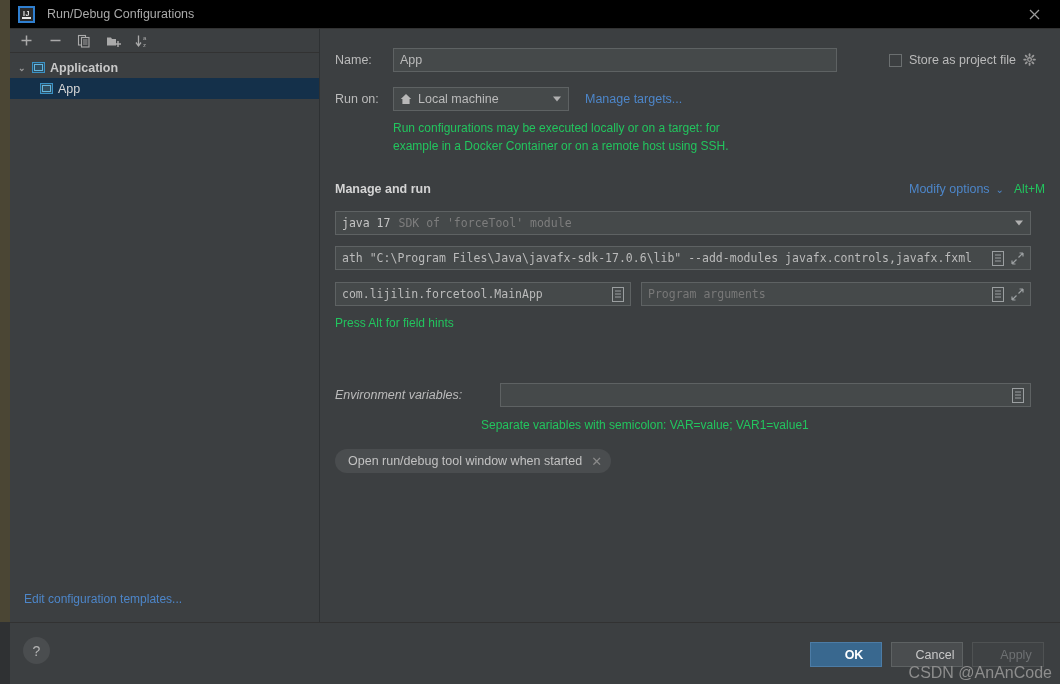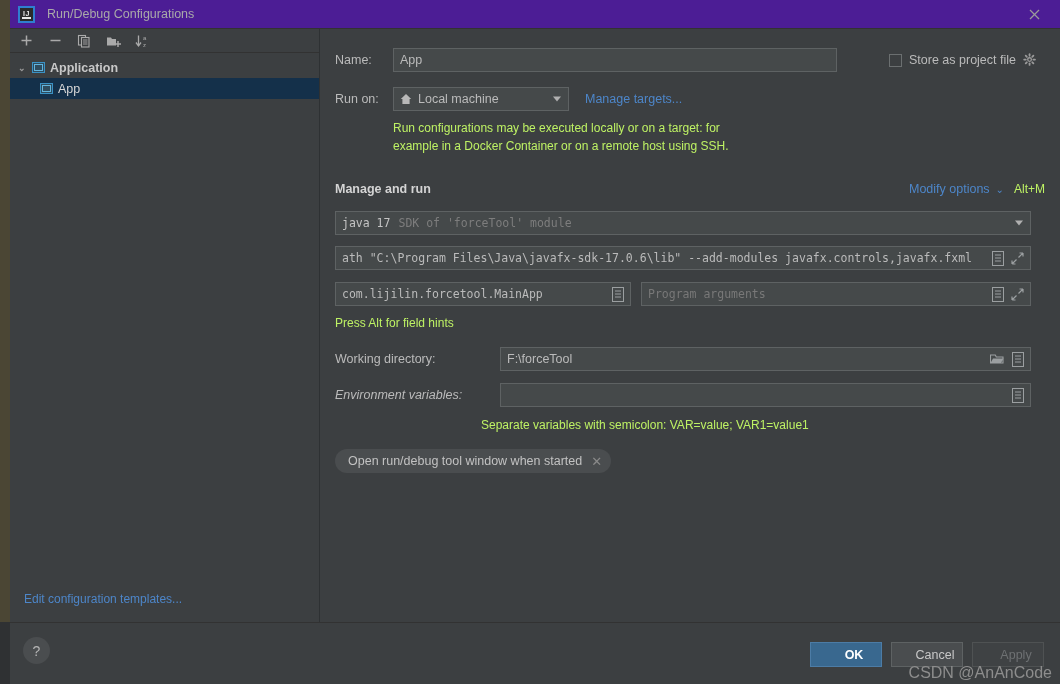--- a/index.html
+++ b/index.html
@@ -35,21 +35,21 @@
     width: 10px; height: 62px;
     background: #2f3133;
     z-index: 1;
   }
 
   
   .titlebar {
     position: absolute;
     left: 10px; top: 0;
     width: 1050px; height: 29px;
-    background: #4c1d95;
+    background: #000000;
     border-bottom: 1px solid #323232;
     display: flex;
     align-items: center;
   }
   .ij-logo {
     margin-left: 8px;
     width: 17px; height: 17px;
     border: 2px solid #2f7fd0;
     background: #2b2b2b;
     display: flex; align-items: center; justify-content: center;
@@ -206,21 +206,21 @@
   .dd-arrow {
     position: absolute; right: 7px; top: 50%;
     transform: translateY(-50%);
     width: 0; height: 0;
     border-left: 4.5px solid transparent;
     border-right: 4.5px solid transparent;
     border-top: 5px solid #b0b0b0;
   }
 
   .link { color: #4d86c9; cursor: pointer; font-size: 12.5px; }
-  .muted { color: #bef264; font-size: 12px; }
+  .muted { color: #22c55e; font-size: 12px; }
 
   .checkbox {
     width: 13px; height: 13px;
     border: 1px solid #6b6f70;
     background: #3c3f41;
     display: inline-block;
     flex: none;
   }
 
   .section-title {
@@ -479,40 +479,20 @@
       <span class="fi" style="right:6px; top:5px;">
         <svg width="13" height="13" viewBox="0 0 13 13">
           <path d="M12 1 L7.5 5.5 M12 1 L12 4.5 M12 1 L8.5 1" fill="none" stroke="#9b9fa1" stroke-width="1.2"></path>
           <path d="M1 12 L5.5 7.5 M1 12 L1 8.5 M1 12 L4.5 12" fill="none" stroke="#9b9fa1" stroke-width="1.2"></path>
         </svg>
       </span>
     </div>
 
     <div class="muted" style="position:absolute; left:14px; top:287px;">Press Alt for field hints</div>
 
-    <div class="row" style="position:absolute; left:14px; top:318px;">
-      <div class="lbl" style="width:165px;">Working directory:</div>
-      <div class="field" style="width:531px; padding-right:46px;">
-        <span>F:\forceTool</span>
-        <span class="fi" style="right:26px; top:4px;">
-          <svg width="14" height="14" viewBox="0 0 14 14">
-            <path d="M0.5 3 L0.5 11 L13 11 L13 5 L6.3 5 L5.3 3 Z" fill="none" stroke="#9b9fa1" stroke-width="1.1"></path>
-            <path d="M0.5 11 L3 6.5 L13.5 6.5 L11 11 Z" fill="#9b9fa1" stroke="none"></path>
-          </svg>
-        </span>
-        <span class="fi" style="right:6px; top:4px;">
-          <svg width="12" height="15" viewBox="0 0 12 15">
-            <rect x="0.5" y="0.5" width="11" height="14" fill="none" stroke="#9b9fa1" stroke-width="1"></rect>
-            <line x1="3" y1="4" x2="9" y2="4" stroke="#9b9fa1" stroke-width="1"></line>
-            <line x1="3" y1="7" x2="9" y2="7" stroke="#9b9fa1" stroke-width="1"></line>
-            <line x1="3" y1="10" x2="9" y2="10" stroke="#9b9fa1" stroke-width="1"></line>
-          </svg>
-        </span>
-      </div>
-    </div>
 
     <div class="row" style="position:absolute; left:14px; top:354px;font-style:italic;">
       <div class="lbl" style="width:165px;">Environment variables:</div>
       <div class="field" style="width:531px; padding-right:26px;">
         <span></span>
         <span class="fi" style="right:6px; top:4px;">
           <svg width="12" height="15" viewBox="0 0 12 15">
             <rect x="0.5" y="0.5" width="11" height="14" fill="none" stroke="#9b9fa1" stroke-width="1"></rect>
             <line x1="3" y1="4" x2="9" y2="4" stroke="#9b9fa1" stroke-width="1"></line>
             <line x1="3" y1="7" x2="9" y2="7" stroke="#9b9fa1" stroke-width="1"></line>

